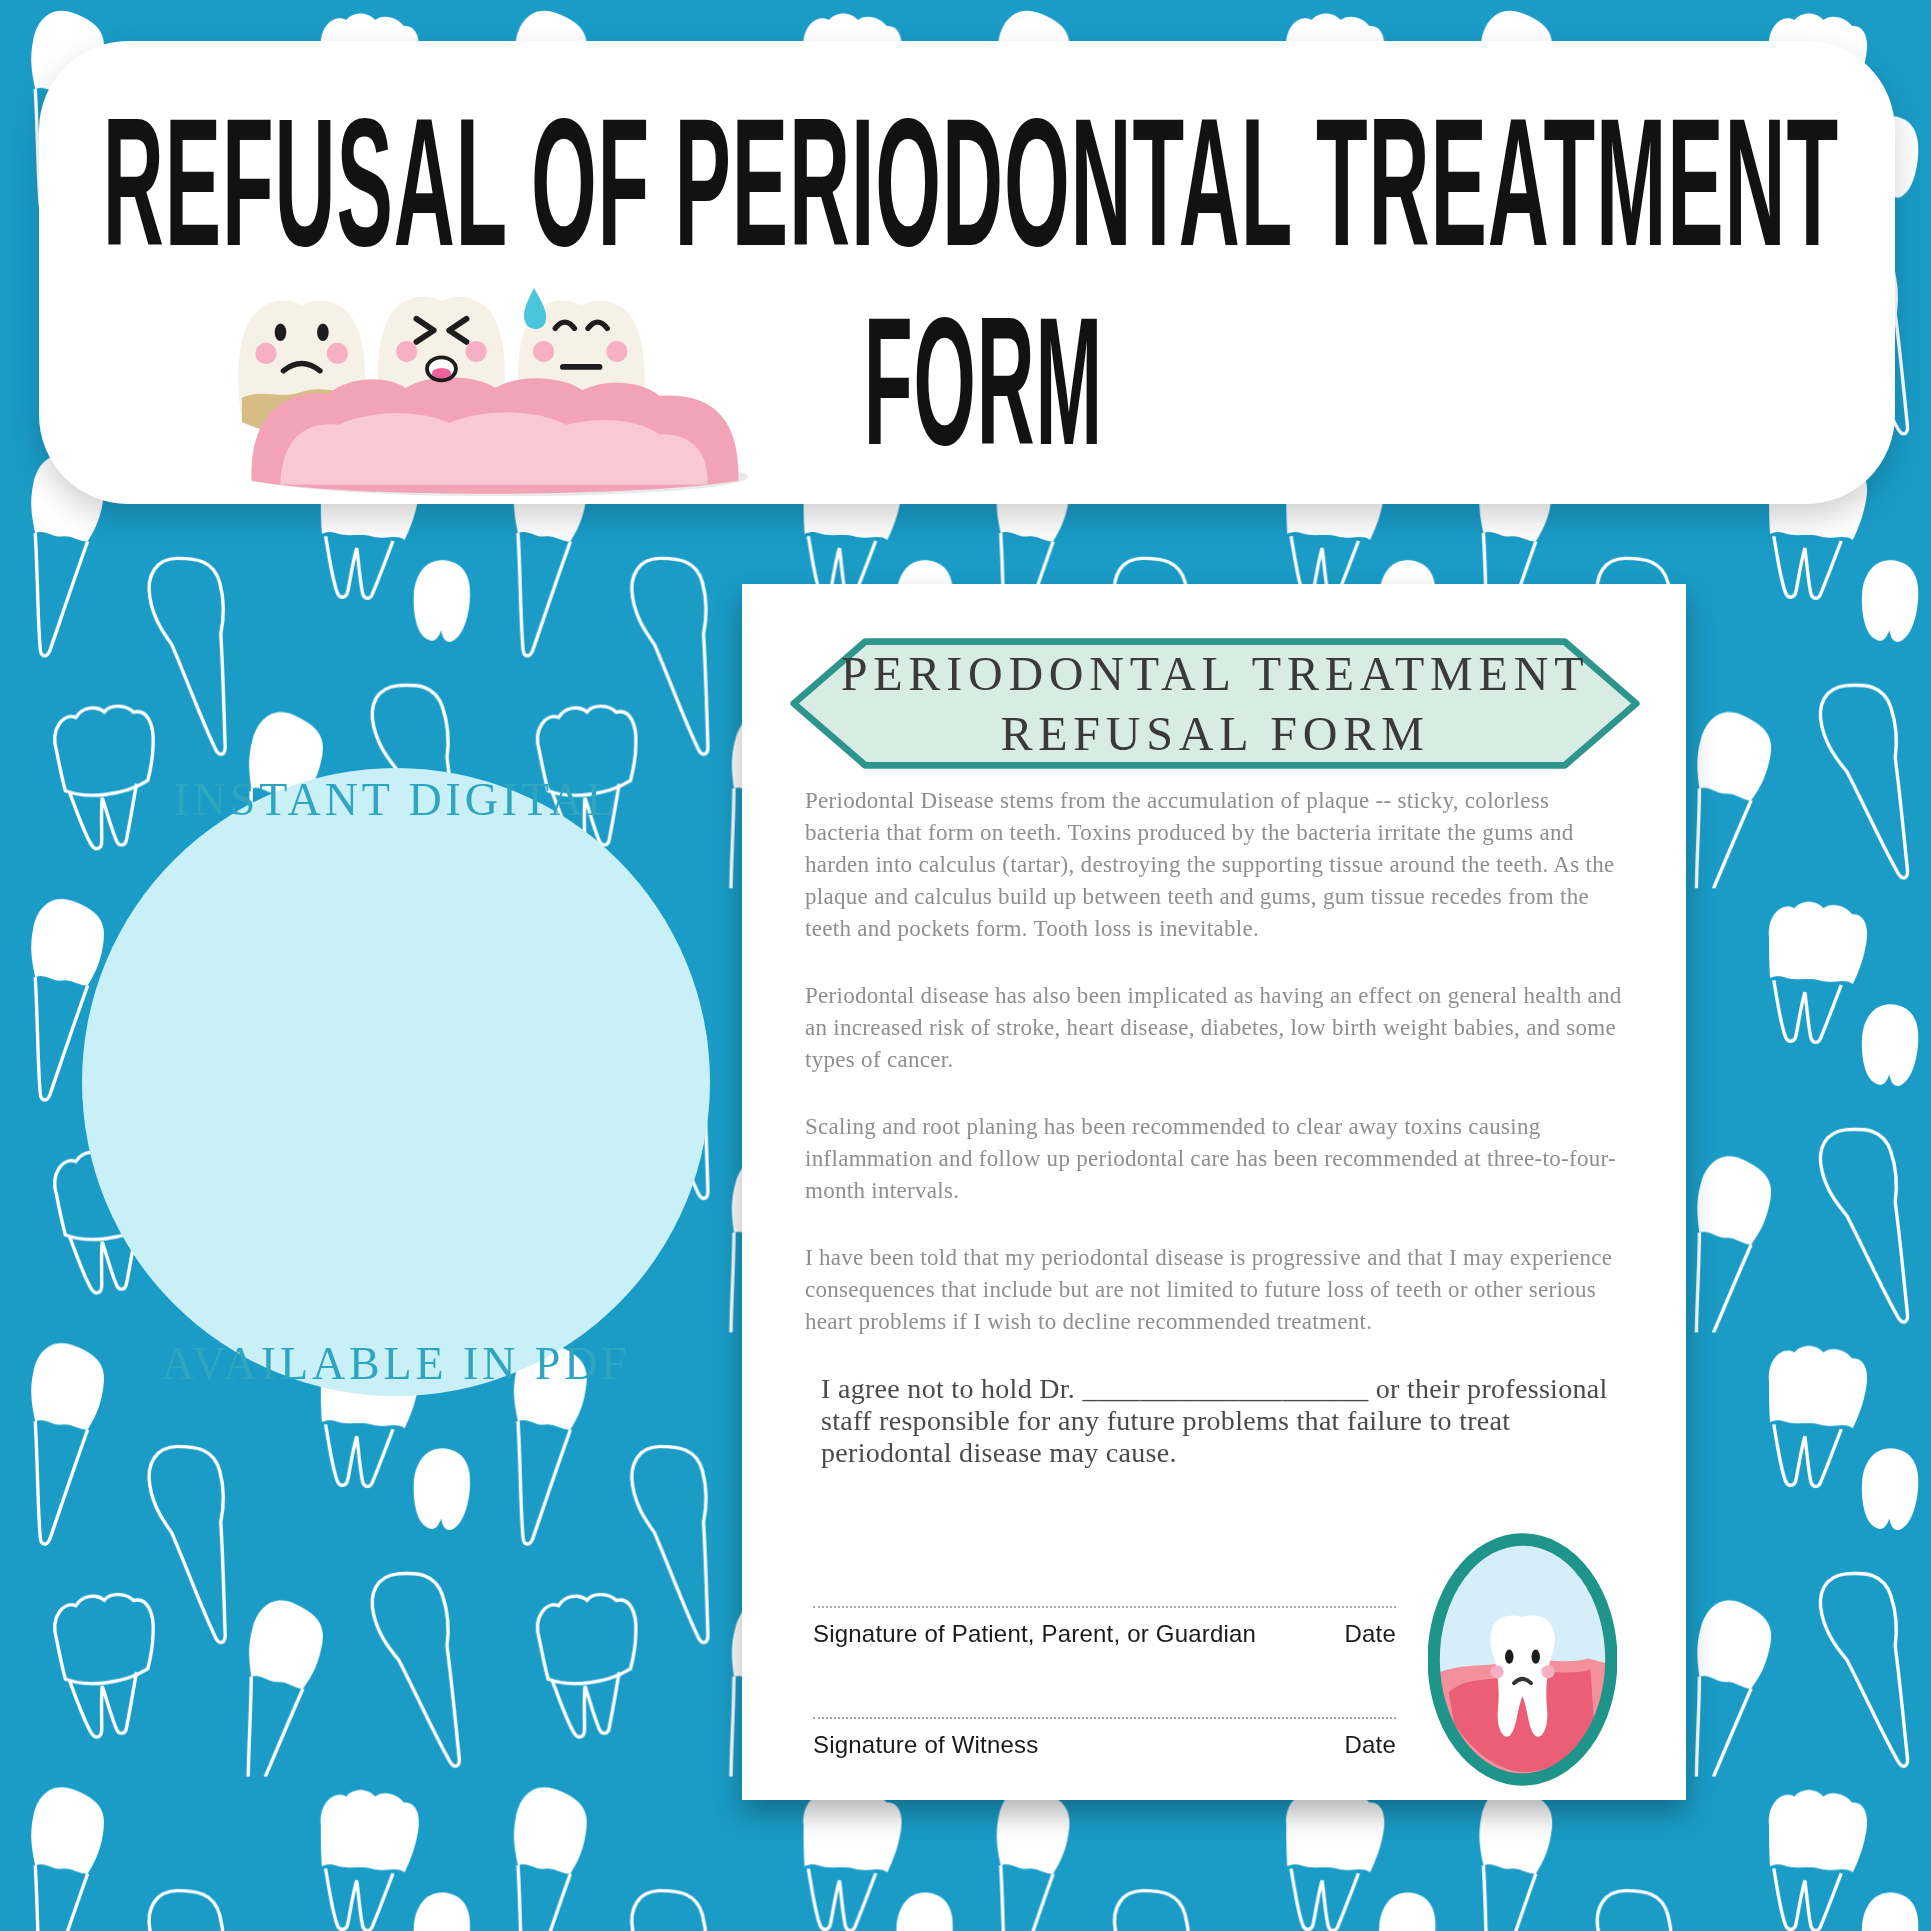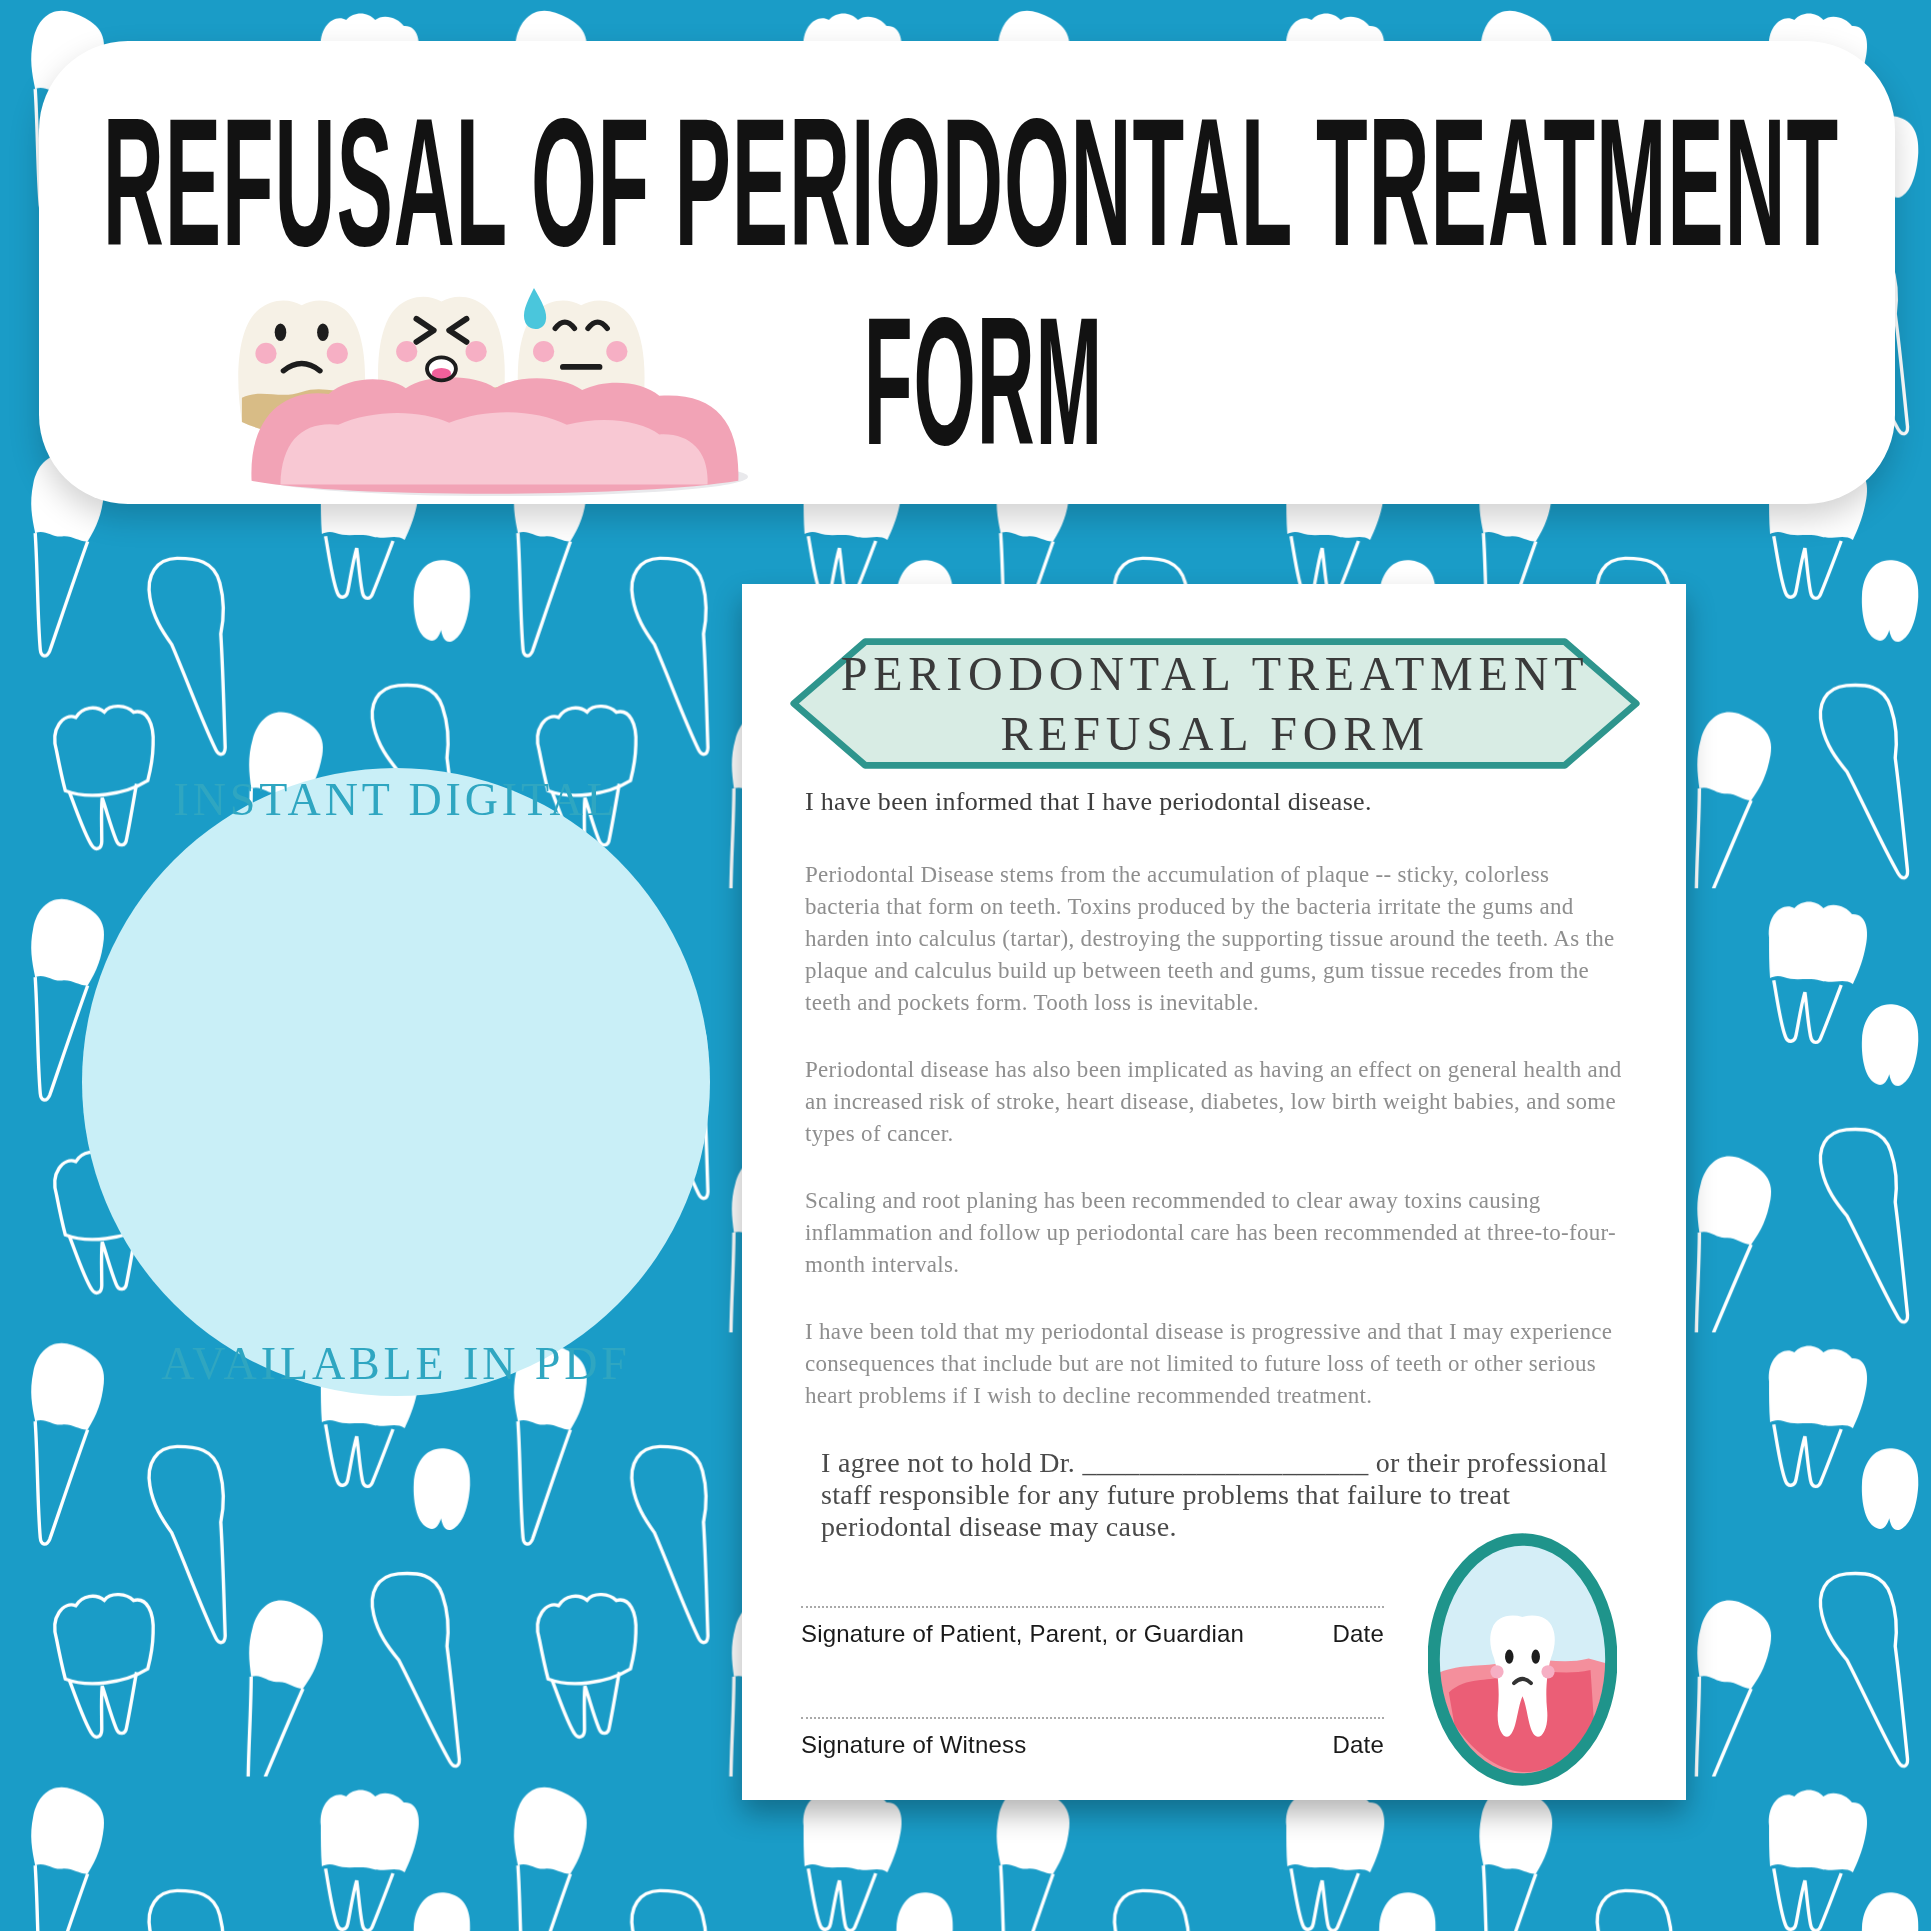--- a/index.html
+++ b/index.html
@@ -45,21 +45,21 @@
         font-family:"Liberation Serif",serif;color:var(--badge_text);
         font-size:48px;line-height:60px;letter-spacing:5.8px;white-space:nowrap;}
   .doc-text{position:absolute;left:63px;top:201px;width:826px;
         font-family:"Liberation Serif",serif;}
   .doc-intro{font-size:26px;line-height:33px;color:var(--dark_text);
         letter-spacing:0.3px;margin:0 0 41px 0;}
   .doc-para{font-size:23px;line-height:32px;color:var(--body_text);
         letter-spacing:0.3px;margin:0 7px 35px 0;}
   .doc-agree{font-size:28px;line-height:32px;color:#4A4A4A;
         letter-spacing:0.3px;margin:16px;}
-  .sig-block{position:absolute;left:59px;width:583px;}
+  .sig-block{position:absolute;left:71px;width:583px;}
   .sig-block.first{top:1022px;} .sig-block.second{top:1133px;}
   .sig-line{border-top:2.9px dotted #A9A9A9;width:583px;height:0;}
   .sig-row{display:flex;justify-content:space-between;margin-top:11.6px;
         font-family:"Liberation Sans",sans-serif;font-size:24px;
         color:var(--signature_text);letter-spacing:0.2px;}
   .tooth-badge{position:absolute;left:686px;top:949px;width:189px;height:253px;}
 </style>
 </head>
 <body>
 
@@ -176,21 +176,20 @@
       <svg class="badge-svg" viewBox="0 0 884 148">
         <polygon points="6,74 80,10 804,10 878,74 804,138 80,138" style="fill:var(--badge_fill);stroke:var(--badge_border)" stroke-width="7" stroke-linejoin="round"></polygon>
       </svg>
       <div class="badge-text">
         <div>PERIODONTAL TREATMENT</div>
         <div>REFUSAL FORM</div>
       </div>
     </div>
 
     <div class="doc-text">
-      <p class="doc-intro">I have been informed that I have periodontal disease.</p>
       <p class="doc-para">Periodontal Disease stems from the accumulation of plaque -- sticky, colorless bacteria that form on teeth. Toxins produced by the bacteria irritate the gums and harden into calculus (tartar), destroying the supporting tissue around the teeth. As the plaque and calculus build up between teeth and gums, gum tissue recedes from the teeth and pockets form. Tooth loss is inevitable.</p>
       <p class="doc-para">Periodontal disease has also been implicated as having an effect on general health and an increased risk of stroke, heart disease, diabetes, low birth weight babies, and some types of cancer.</p>
       <p class="doc-para">Scaling and root planing has been recommended to clear away toxins causing inflammation and follow up periodontal care has been recommended at three-to-four-month intervals.</p>
       <p class="doc-para">I have been told that my periodontal disease is progressive and that I may experience consequences that include but are not limited to future loss of teeth or other serious heart problems if I wish to decline recommended treatment.</p>
       <p class="doc-agree">I agree not to hold Dr. ____________________ or their professional staff responsible for any future problems that failure to treat periodontal disease may cause.</p>
     </div>
 
     <div class="sig-block first">
       <div class="sig-line"></div>
       <div class="sig-row">

